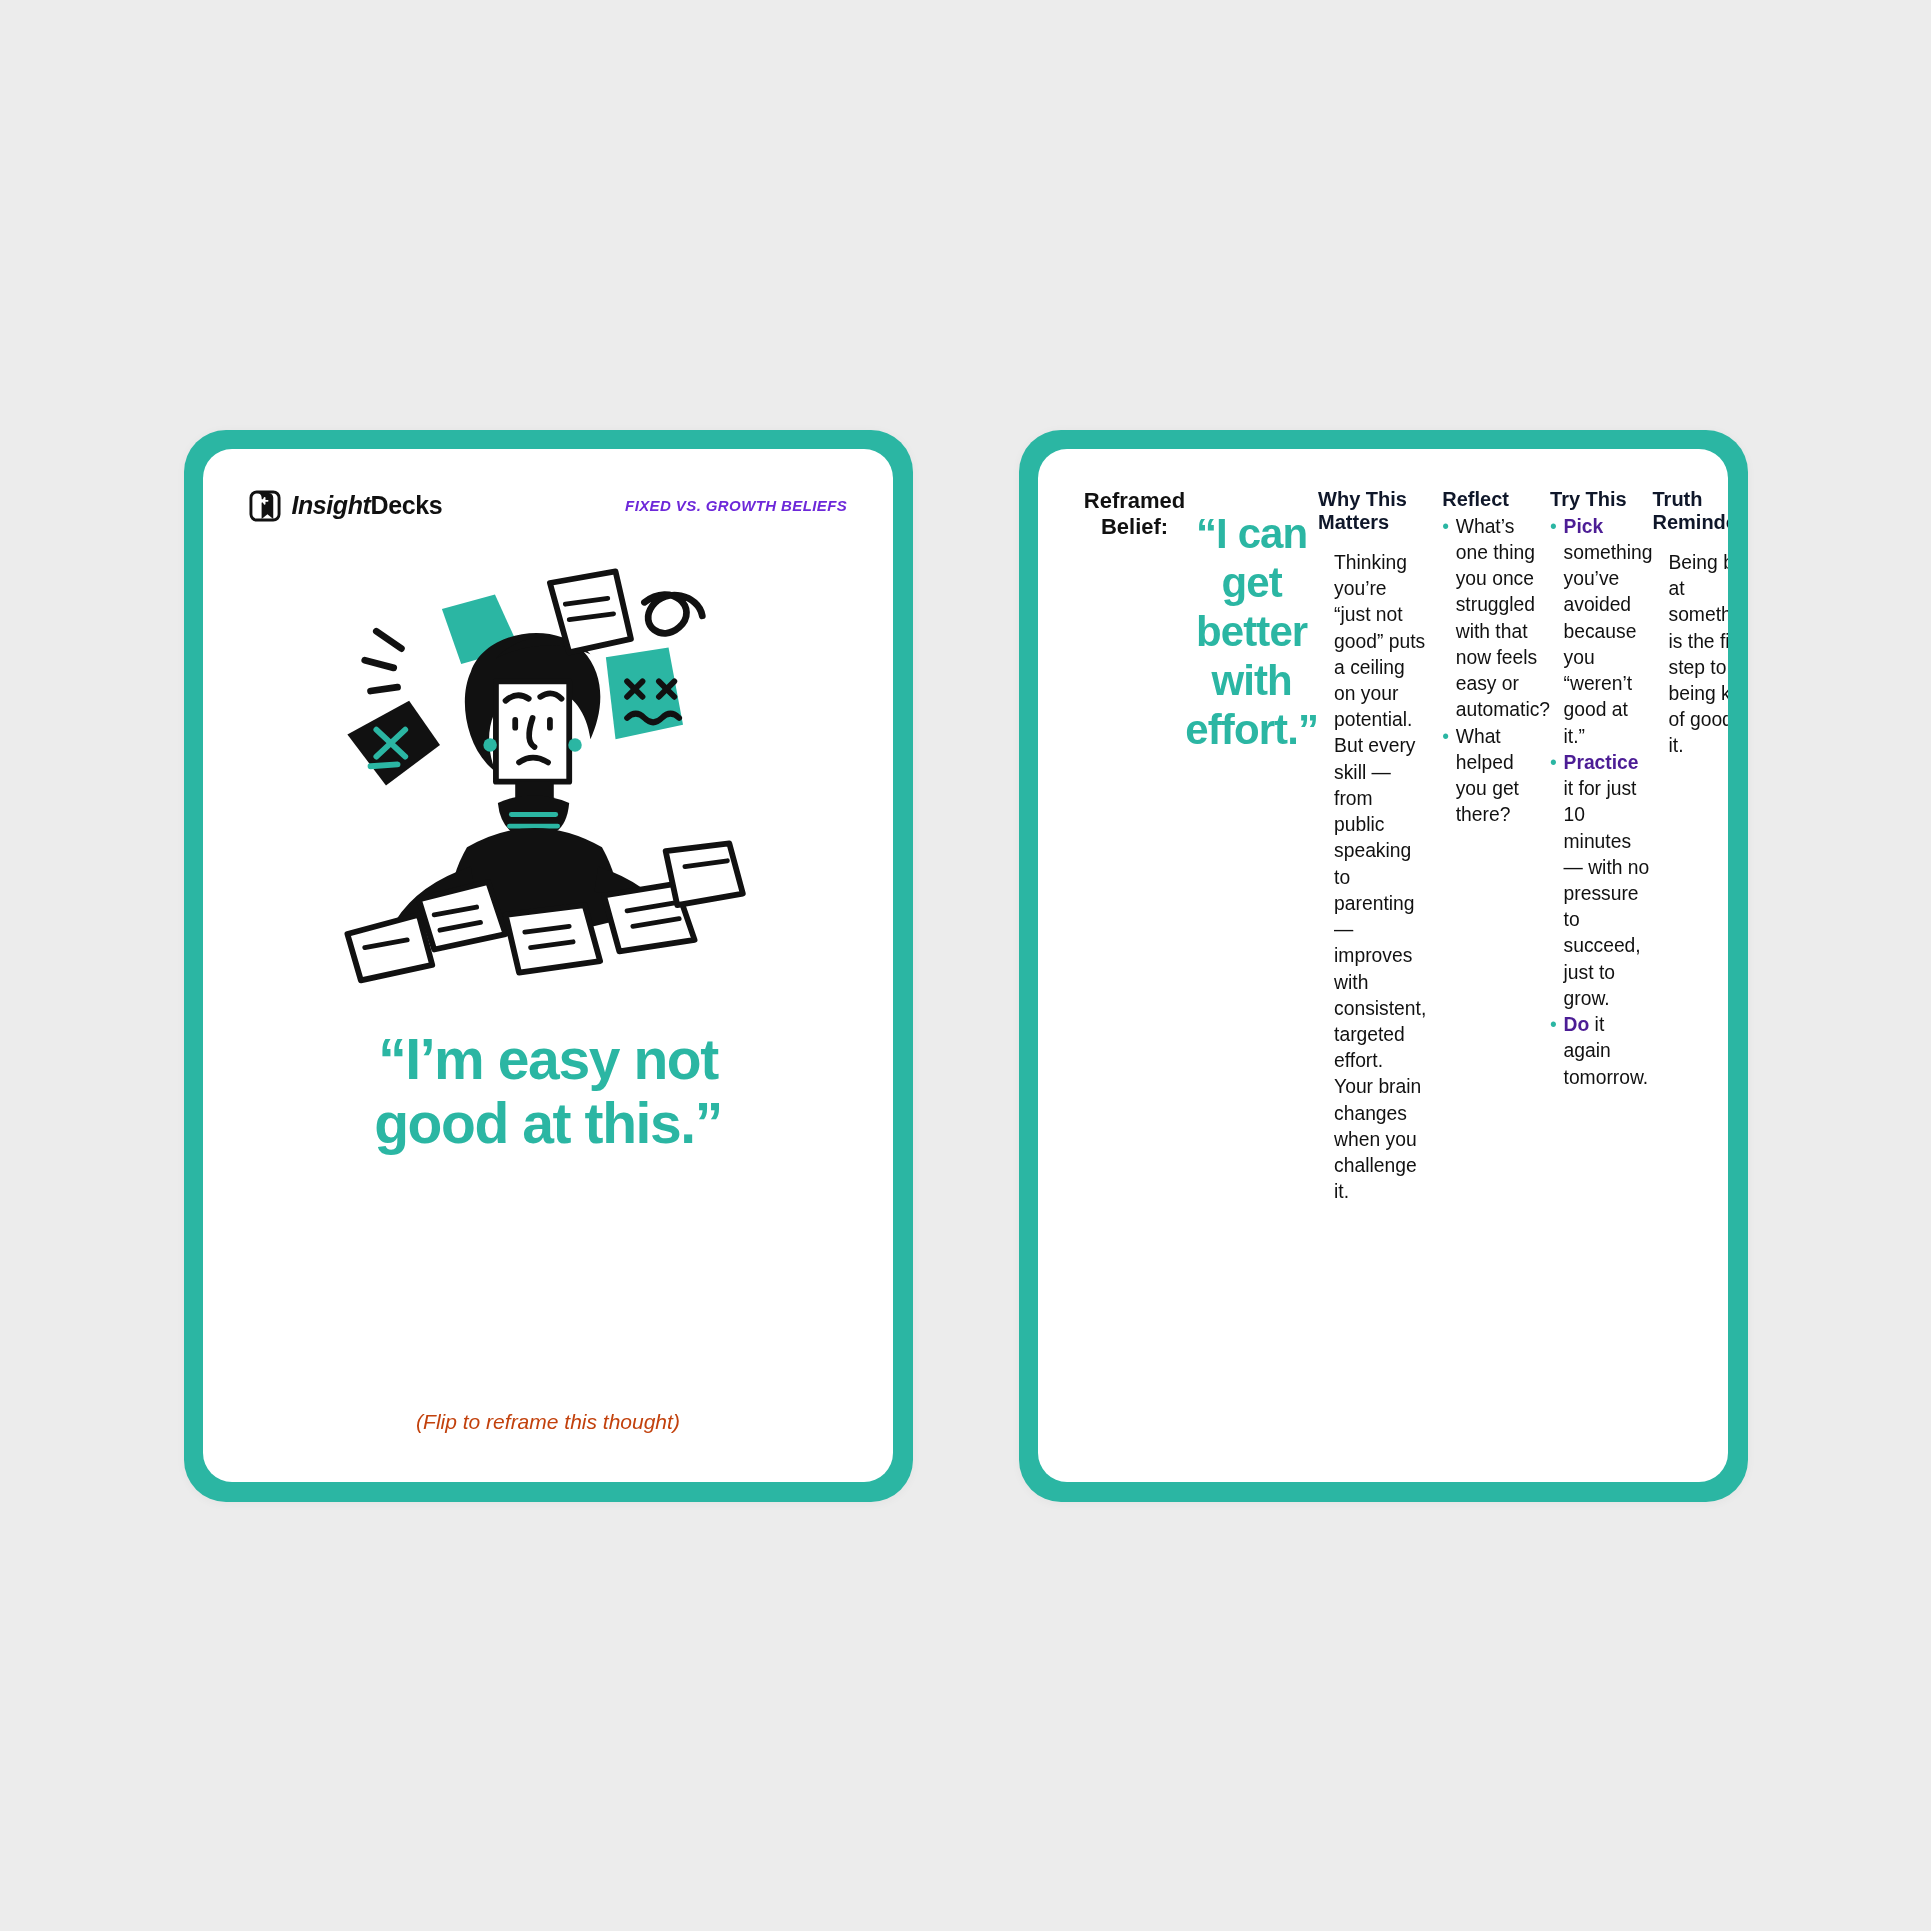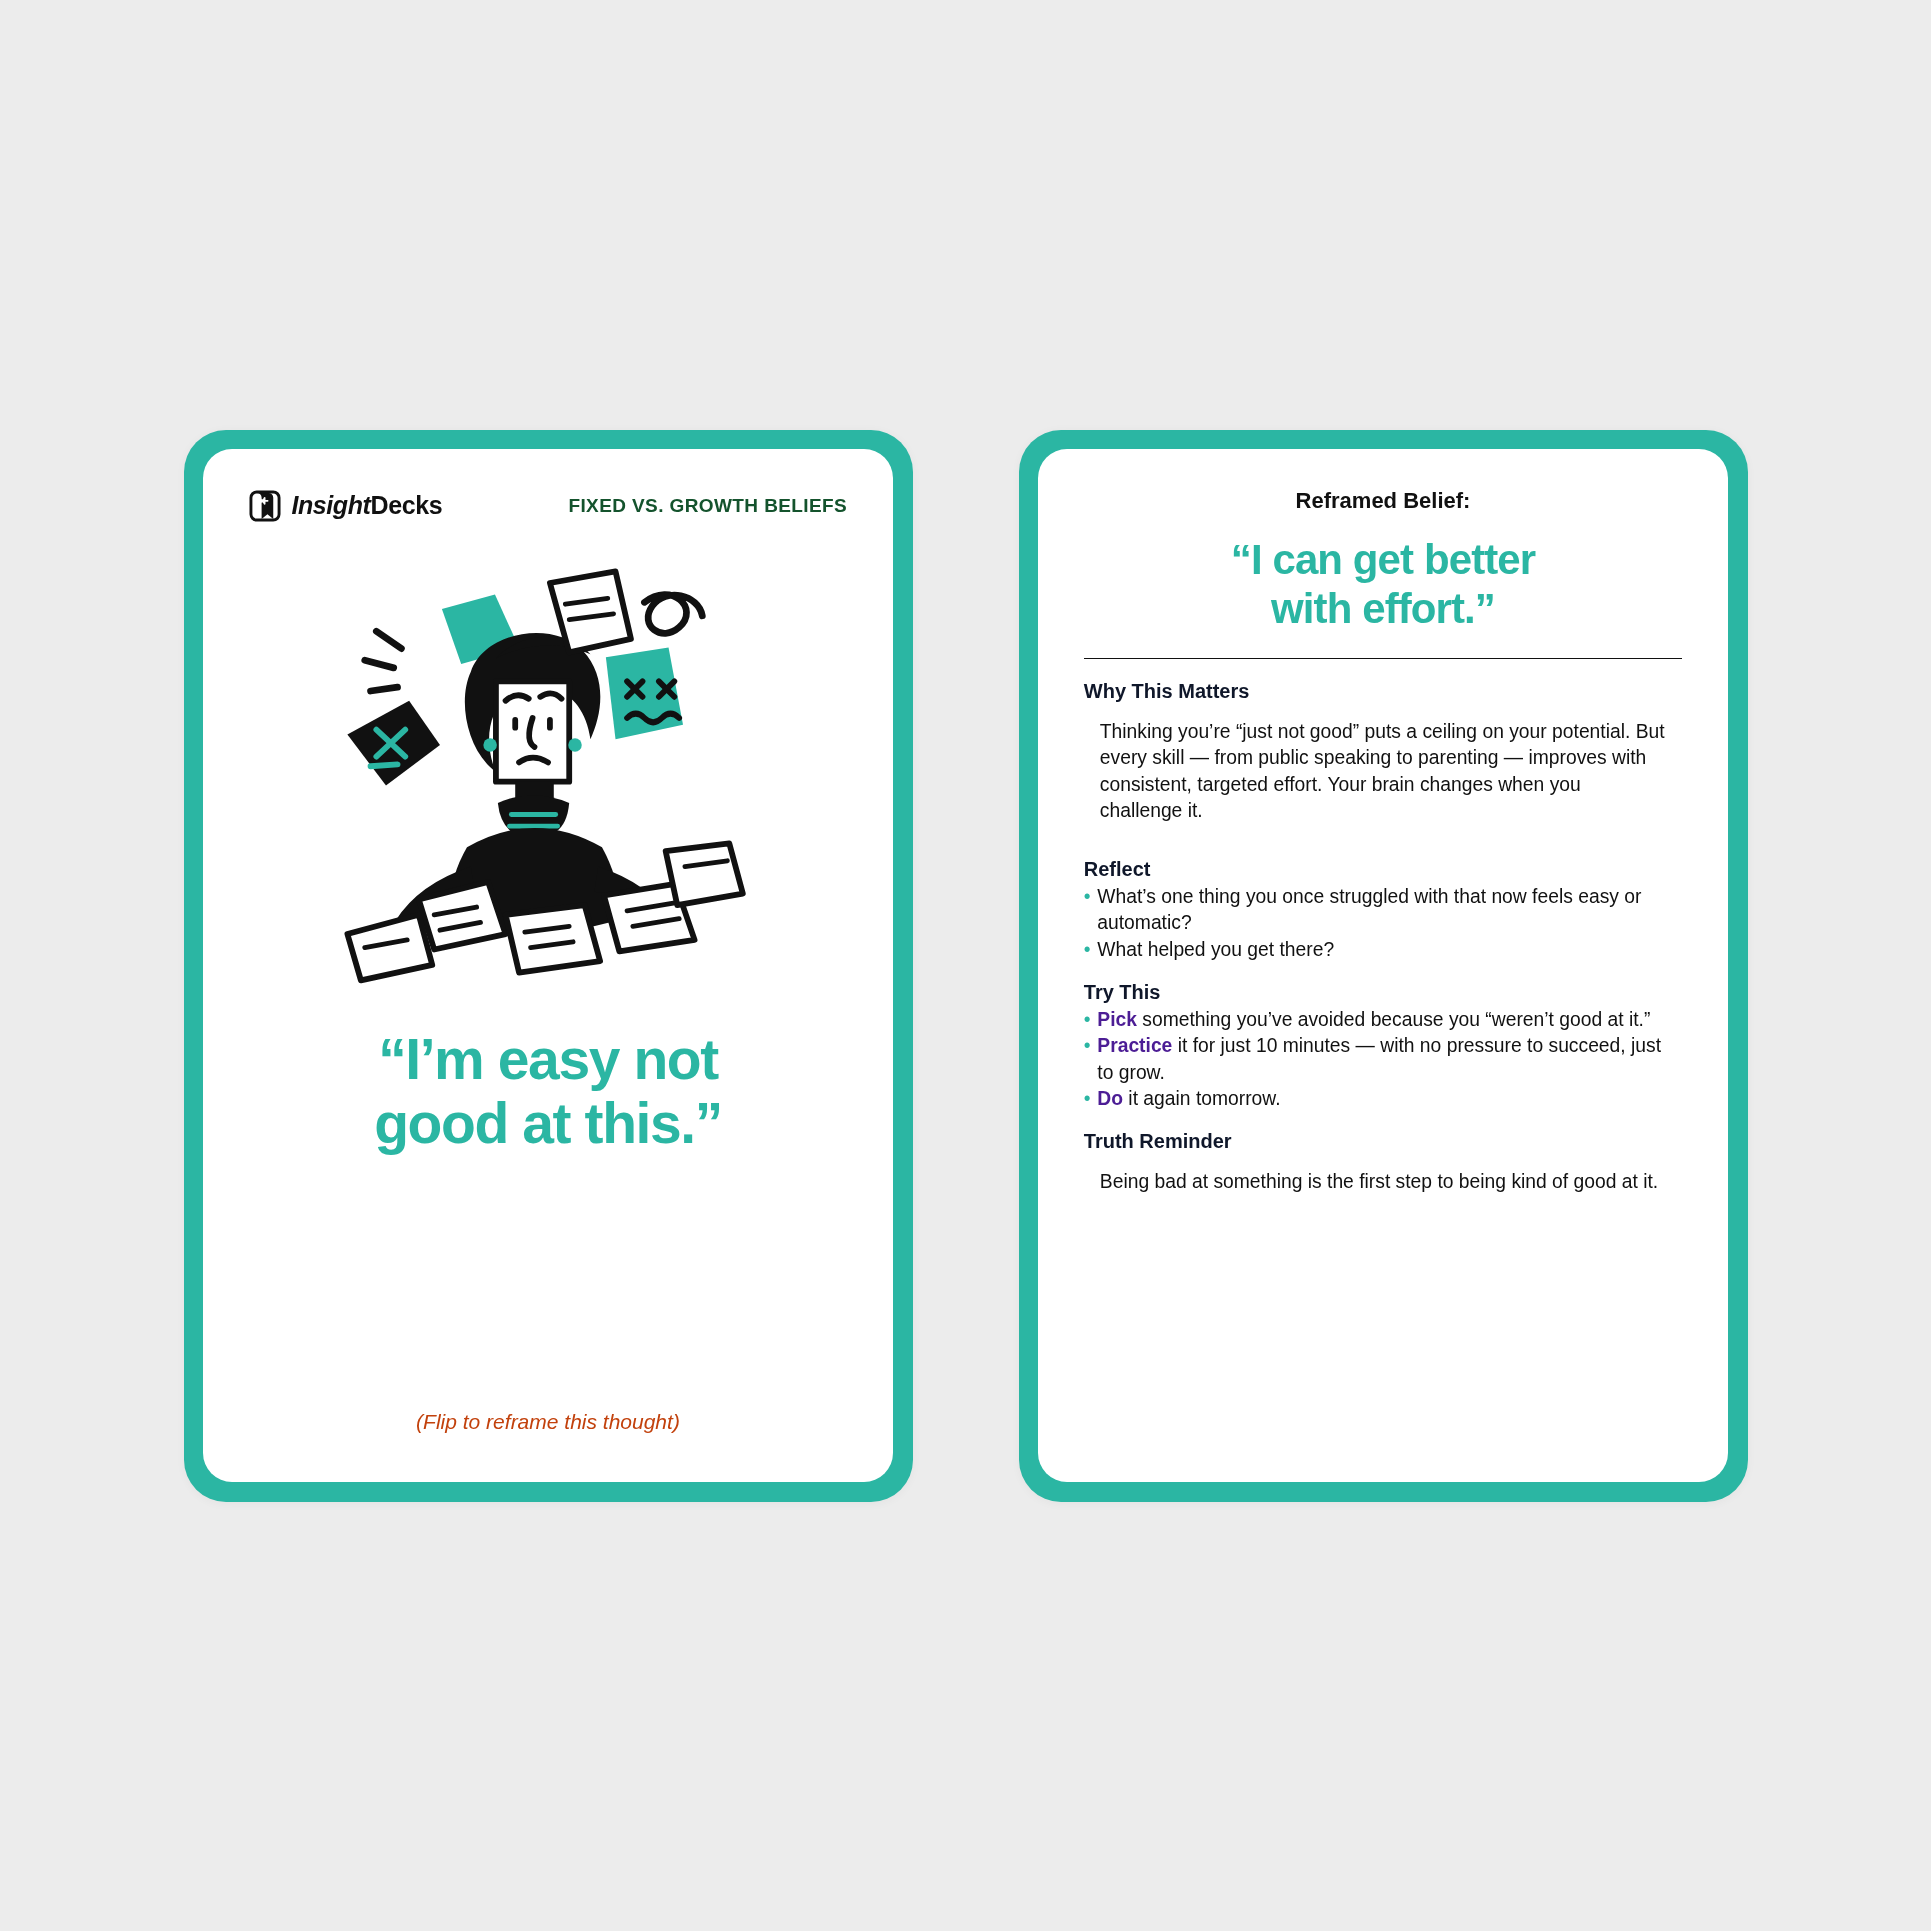--- a/index.html
+++ b/index.html
@@ -57,24 +57,25 @@
   }
   .brand-text {
     font-size: 25px;
     letter-spacing: -0.4px;
     color: #111;
     white-space: nowrap;
   }
   .brand-text .b1 { font-style: italic; font-weight: bold; }
   .brand-text .b2 { font-weight: bold; }
   .deck-topic {
-    color: #14532d;
-    font-weight: bold;
-    font-size: 19px;
+    color: #6d28d9;
+    font-weight: bold;
+    font-size: 15px;
     letter-spacing: 0.4px;
+    font-style: italic;
   }
 
   .illo-wrap {
     flex: 0 0 auto;
     margin-top: 29px;
     display: flex;
     justify-content: center;
     align-items: center;
     height: 444px;
   }
@@ -92,21 +93,21 @@
   .front-footnote {
     margin-top: auto;
     text-align: center;
     font-style: italic;
     font-size: 21px;
     color: #c2410c;
     padding-bottom: 13.5px;
   }
 
   
-  .back-inner { padding: 39px 46px 33px 46px; display: flex; flex-direction: column; }
+  .back-inner { padding: 39px 46px 33px 46px; display: flex; flex-direction: row; }
   .back-label {
     text-align: center;
     font-weight: bold;
     font-size: 22px;
     color: #111;
   }
   .back-quote {
     margin-top: 21px;
     text-align: center;
     color: #2bb6a3;

